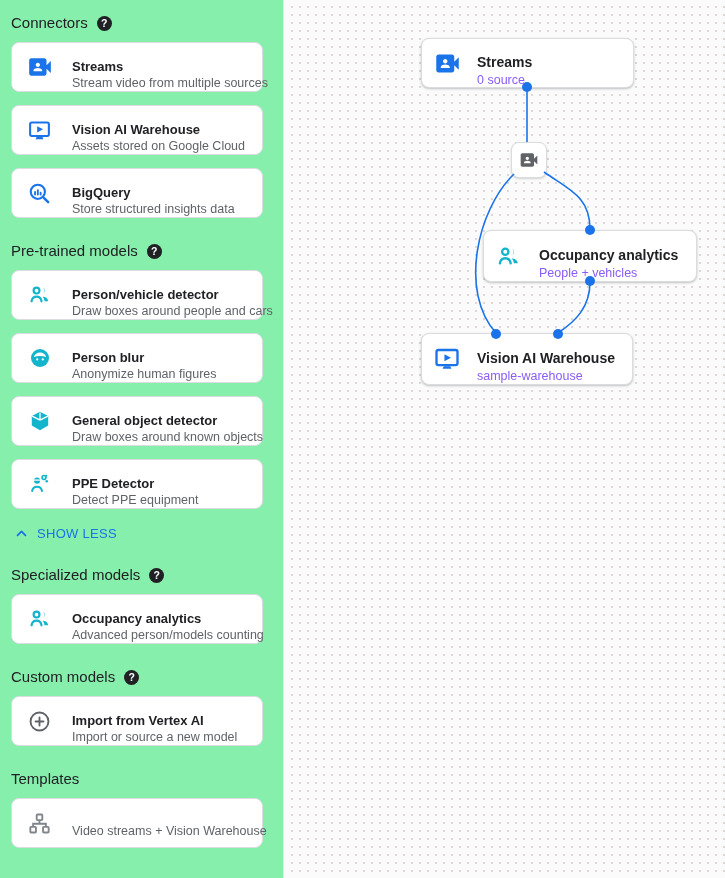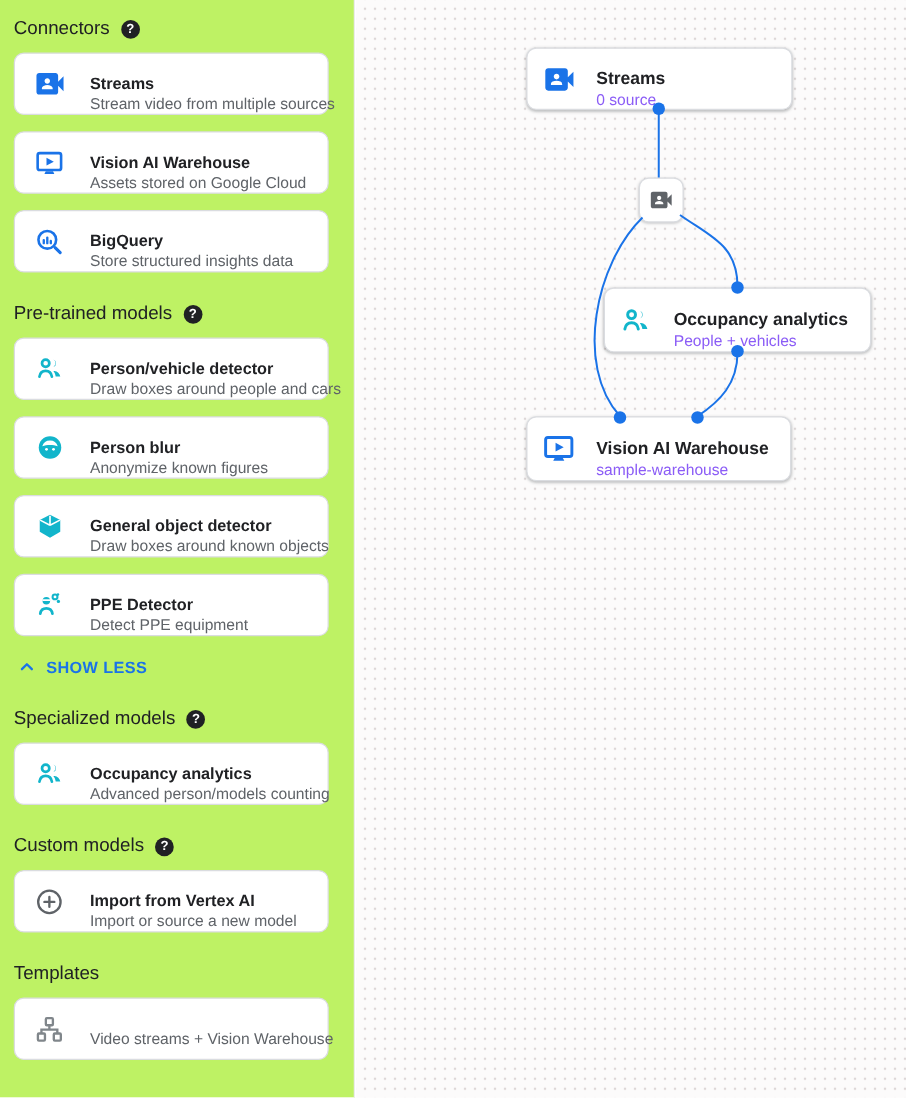--- a/index.html
+++ b/index.html
@@ -5,21 +5,21 @@
   html,body{margin:0;padding:0;}
   body{
     width:725px;height:878px;position:relative;overflow:hidden;
     background:#fff;
     font-family:"Liberation Sans","DejaVu Sans",sans-serif;
     -webkit-font-smoothing:antialiased;
   }
   
   .sidebar{
     position:absolute;left:0;top:0;bottom:0;width:284px;
-    background:#bef264;border-right:1px solid #ebebeb;
+    background:#86efac;border-right:1px solid #ebebeb;
     padding:12px 20px 16px 11px;box-sizing:border-box;overflow:hidden;
   }
   .shead{display:flex;align-items:center;gap:9px;margin:24px 0 10px;}
   .shead:first-child{margin-top:2px;}
   .shead-label{font-size:15px;color:#202124;line-height:18px;}
   .help{
     width:15px;height:15px;border-radius:50%;background:#202124;color:#fff;
     font-size:10.5px;font-weight:700;display:inline-flex;align-items:center;
     justify-content:center;line-height:1;cursor:pointer;
   }
@@ -31,21 +31,21 @@
   .card .iconbox{width:27px;height:27px;flex:none;margin-right:19px;display:flex;align-items:center;justify-content:center;}
   .ic{display:block;}
   .blue{color:#1a73e8;}
   .teal{color:#12b5cb;}
   .grayic{color:#5f6368;}
   .ctext{min-width:0;margin-top:15px;}
   .ctitle{font-size:13px;font-weight:700;color:#202124;line-height:17px;white-space:nowrap;}
   .csub{font-size:12.5px;color:#5f6368;line-height:16px;white-space:nowrap;}
   .showless{
     display:flex;align-items:center;gap:7px;color:#1a73e8;font-size:13px;
-    font-weight:700;letter-spacing:.3px;margin:16px 0 8px;cursor:pointer;padding-left:2px;
+    font-weight:400;letter-spacing:.3px;margin:16px 0 8px;cursor:pointer;padding-left:2px;
   }
   
   .canvas{
     position:absolute;left:285px;top:0;right:0;bottom:0;
     background-color:#fcfbfb;
     background-image:radial-gradient(circle,#ddd7d7 1px,transparent 1.3px);
     background-size:8px 8px;background-position:3px 3px;
   }
   .node{
     position:absolute;display:flex;align-items:center;background:#fff;
@@ -188,21 +188,21 @@
   </div>
 
   <div class="card">
     <span class="iconbox teal">
         <svg class="ic" width="24" height="24" viewBox="0 0 24 24">
           <use href="#i-face"></use>
         </svg>
       </span>
     <div class="ctext">
       <div class="ctitle">Person blur</div>
-      <div class="csub">Anonymize known figures</div>
+      <div class="csub">Anonymize human figures</div>
     </div>
   </div>
 
   <div class="card">
     <span class="iconbox teal">
         <svg class="ic" width="24" height="24" viewBox="0 0 24 24">
           <use href="#i-cube"></use>
         </svg>
       </span>
     <div class="ctext">

